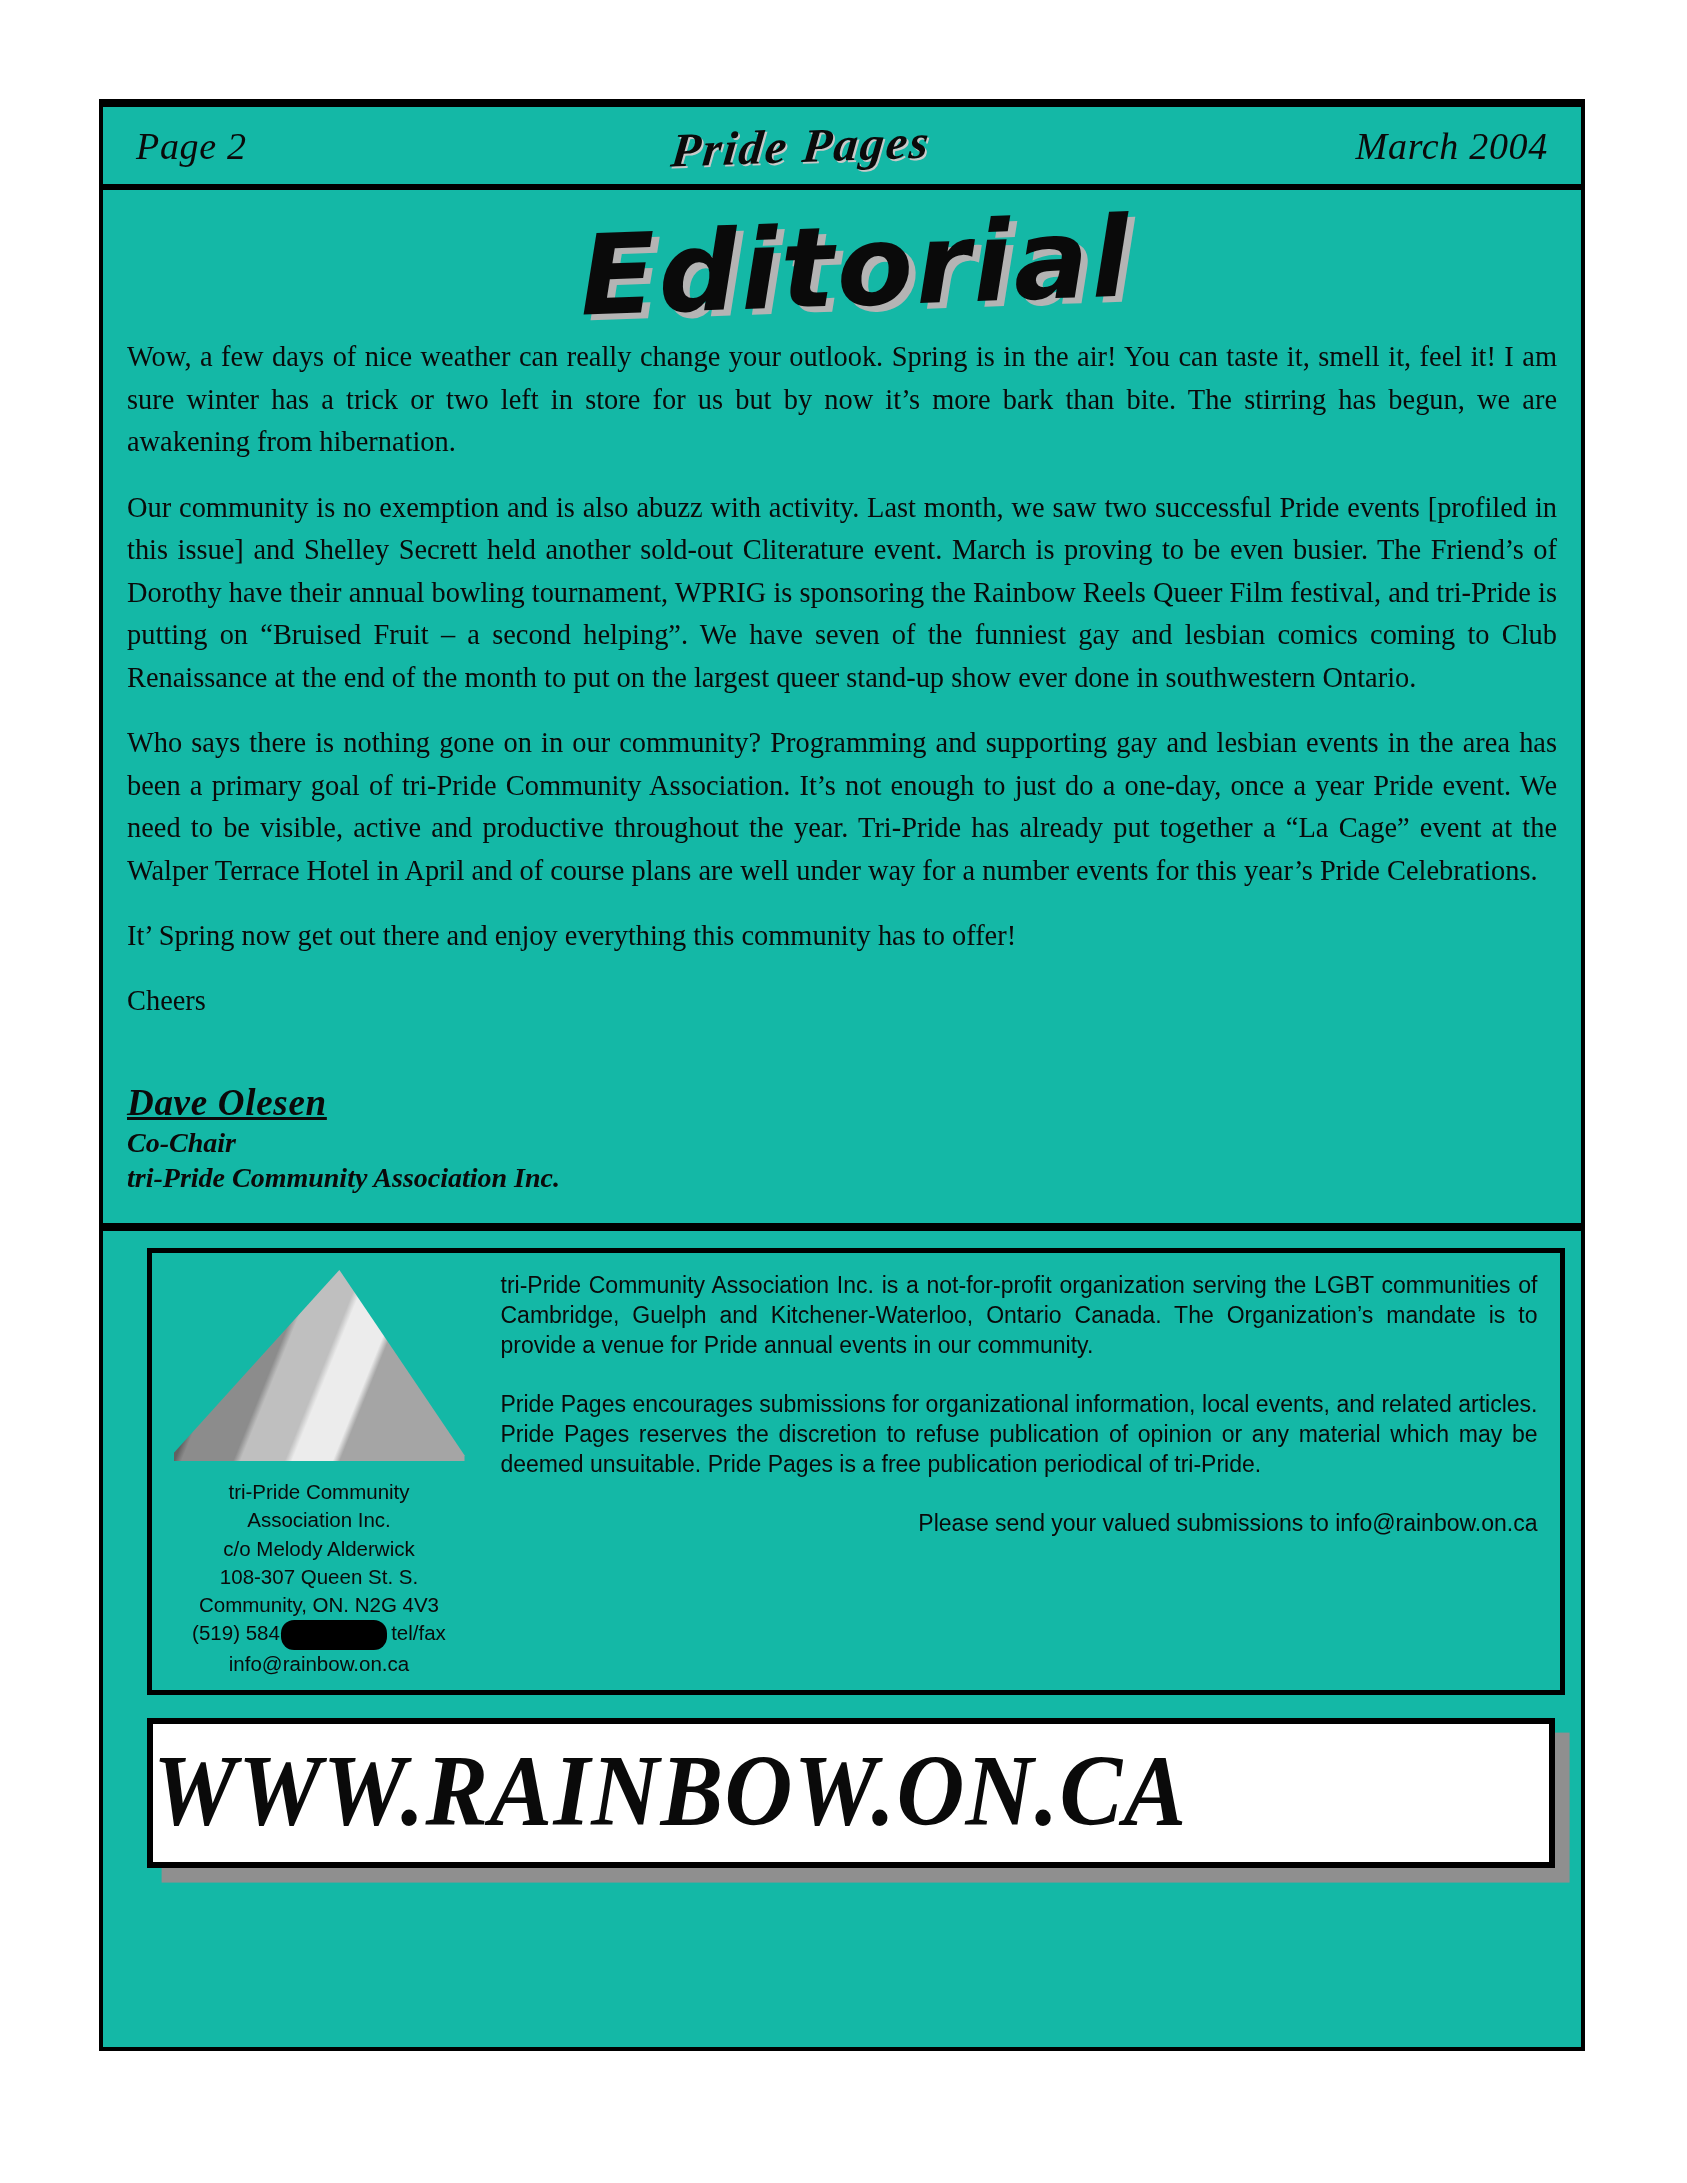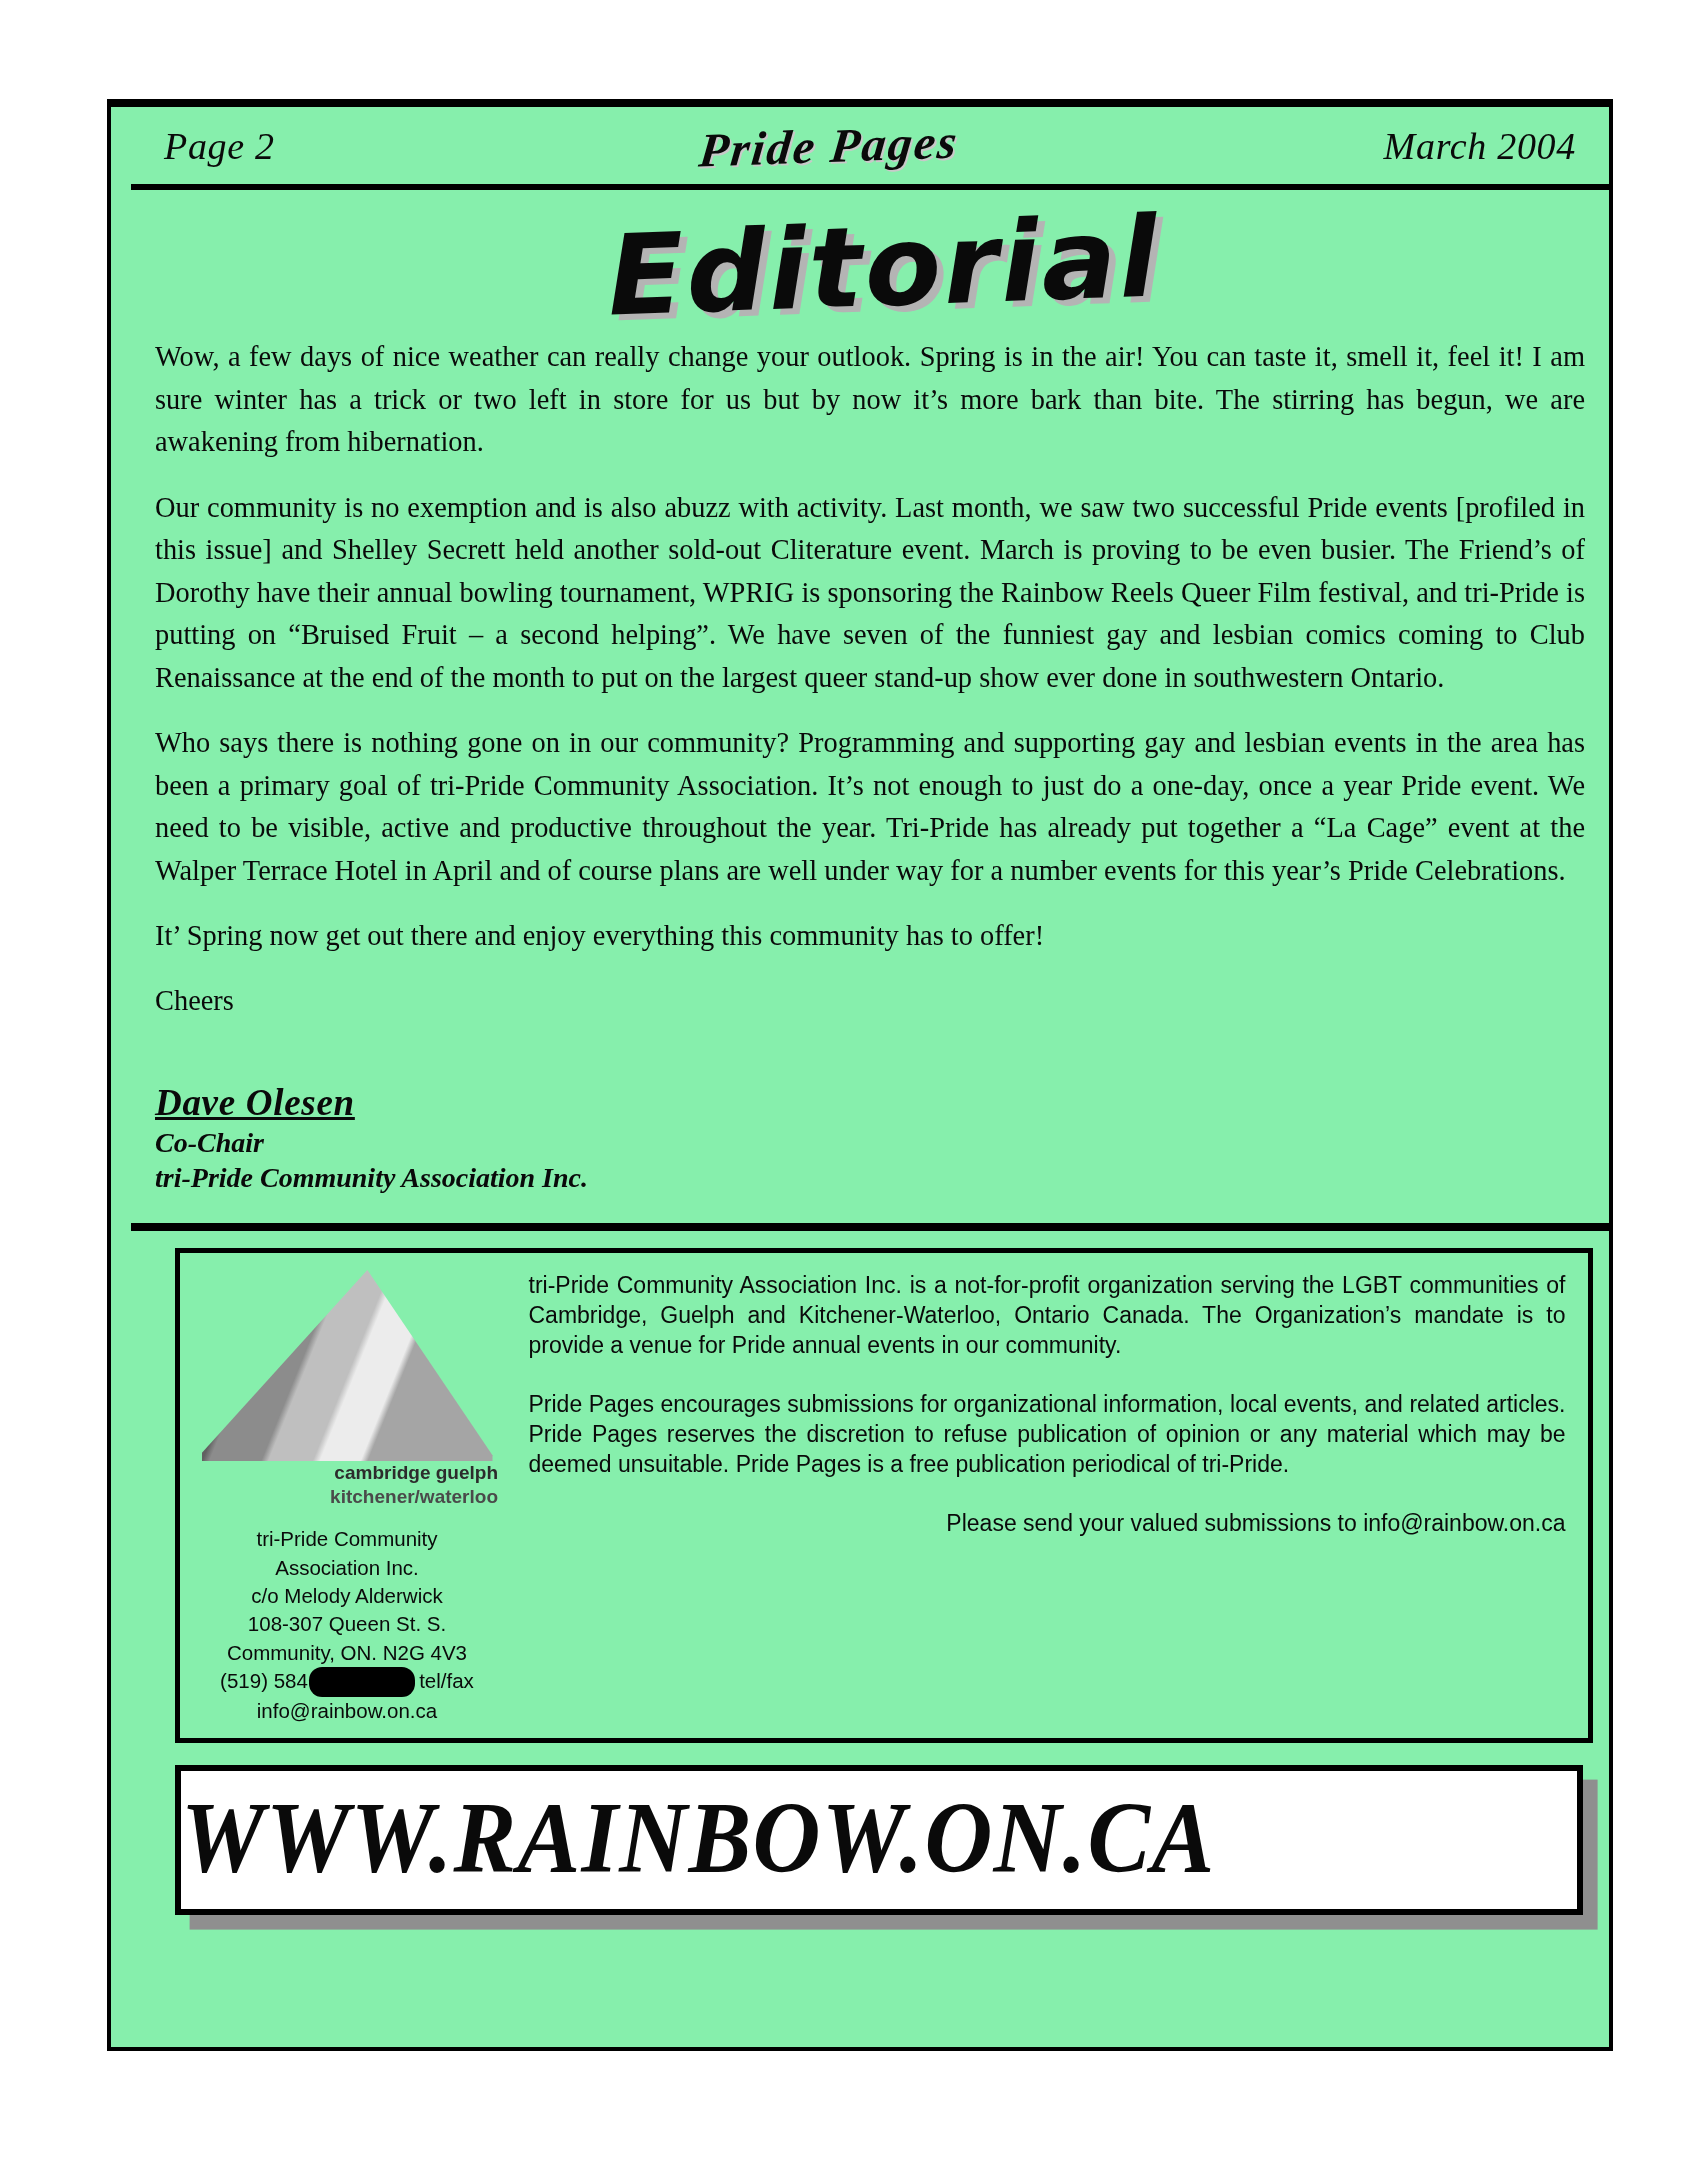--- a/index.html
+++ b/index.html
@@ -5,27 +5,26 @@
   html,body{margin:0;padding:0;background:#ffffff;}
   .page{
     position:relative;
     width:1687px;height:2183px;
     background:#ffffff;
     font-family:"Liberation Serif","DejaVu Serif",serif;
     color:#0a0a0a;
     overflow:hidden;
   }
   .frame{
-    position:absolute;left:107px;top:99px;
+    position:absolute;left:99px;top:99px;
     width:1478px;height:1940px;
     border:4.6px solid #000;
     border-top-width:8.6px;
-    background:#86efac;
+    background:#14b8a6;
     overflow:hidden;
-    padding-left:20px;
   }
   
   .masthead{
     display:flex;align-items:center;justify-content:space-between;
     height:77px;
     padding:0 33px;
     border-bottom:6.6px solid #000;
   }
   .mast-side{
     font-style:italic;
@@ -180,24 +179,20 @@
       <div class="sig-name">Dave Olesen</div>
       <div class="sig-role">Co-Chair</div>
       <div class="sig-org">tri-Pride Community Association Inc.</div>
     </div>
 
     <div class="section-divider"></div>
 
     <div class="info-box">
       <div class="info-left">
         <div class="logo-triangle"></div>
-        <div class="logo-cities">
-          <div>cambridge guelph</div>
-          <div class="c2">kitchener/waterloo</div>
-        </div>
         <div class="address">
           <div>tri-Pride Community</div>
           <div>Association Inc.</div>
           <div>c/o Melody Alderwick</div>
           <div>108-307 Queen St. S.</div>
           <div>Community, ON. N2G 4V3</div>
           <div><span>(519) 584</span><span class="redaction"></span><span>tel/fax</span></div>
           <div>info@rainbow.on.ca</div>
         </div>
       </div>

